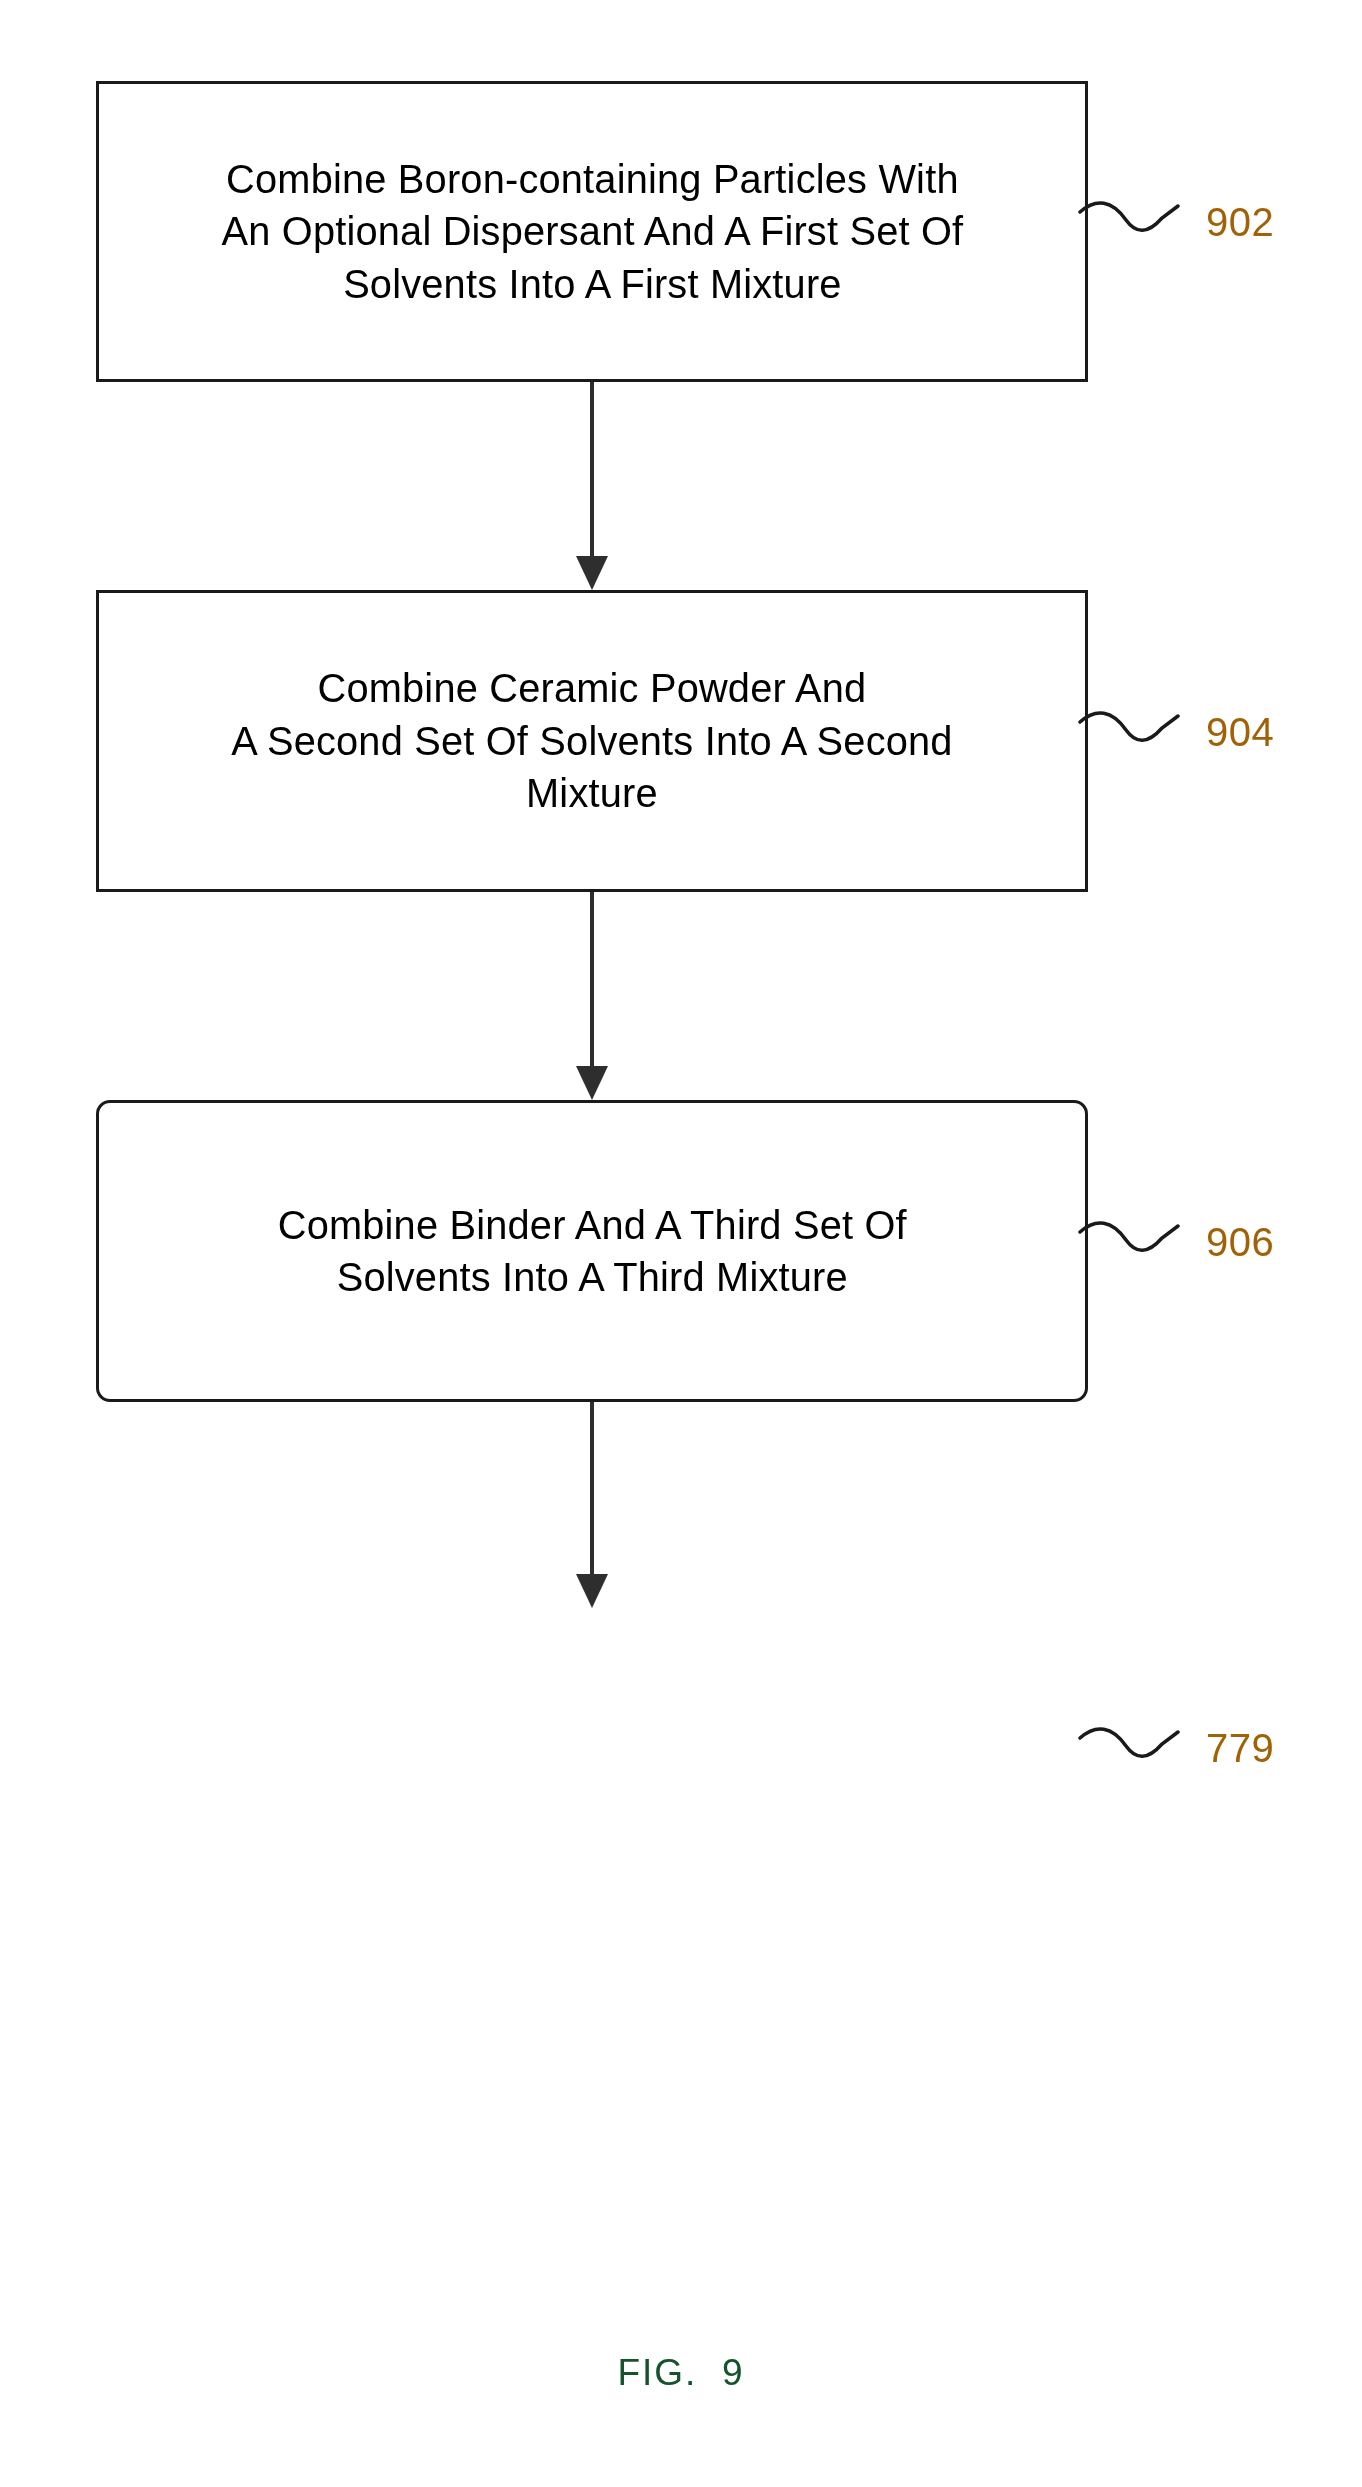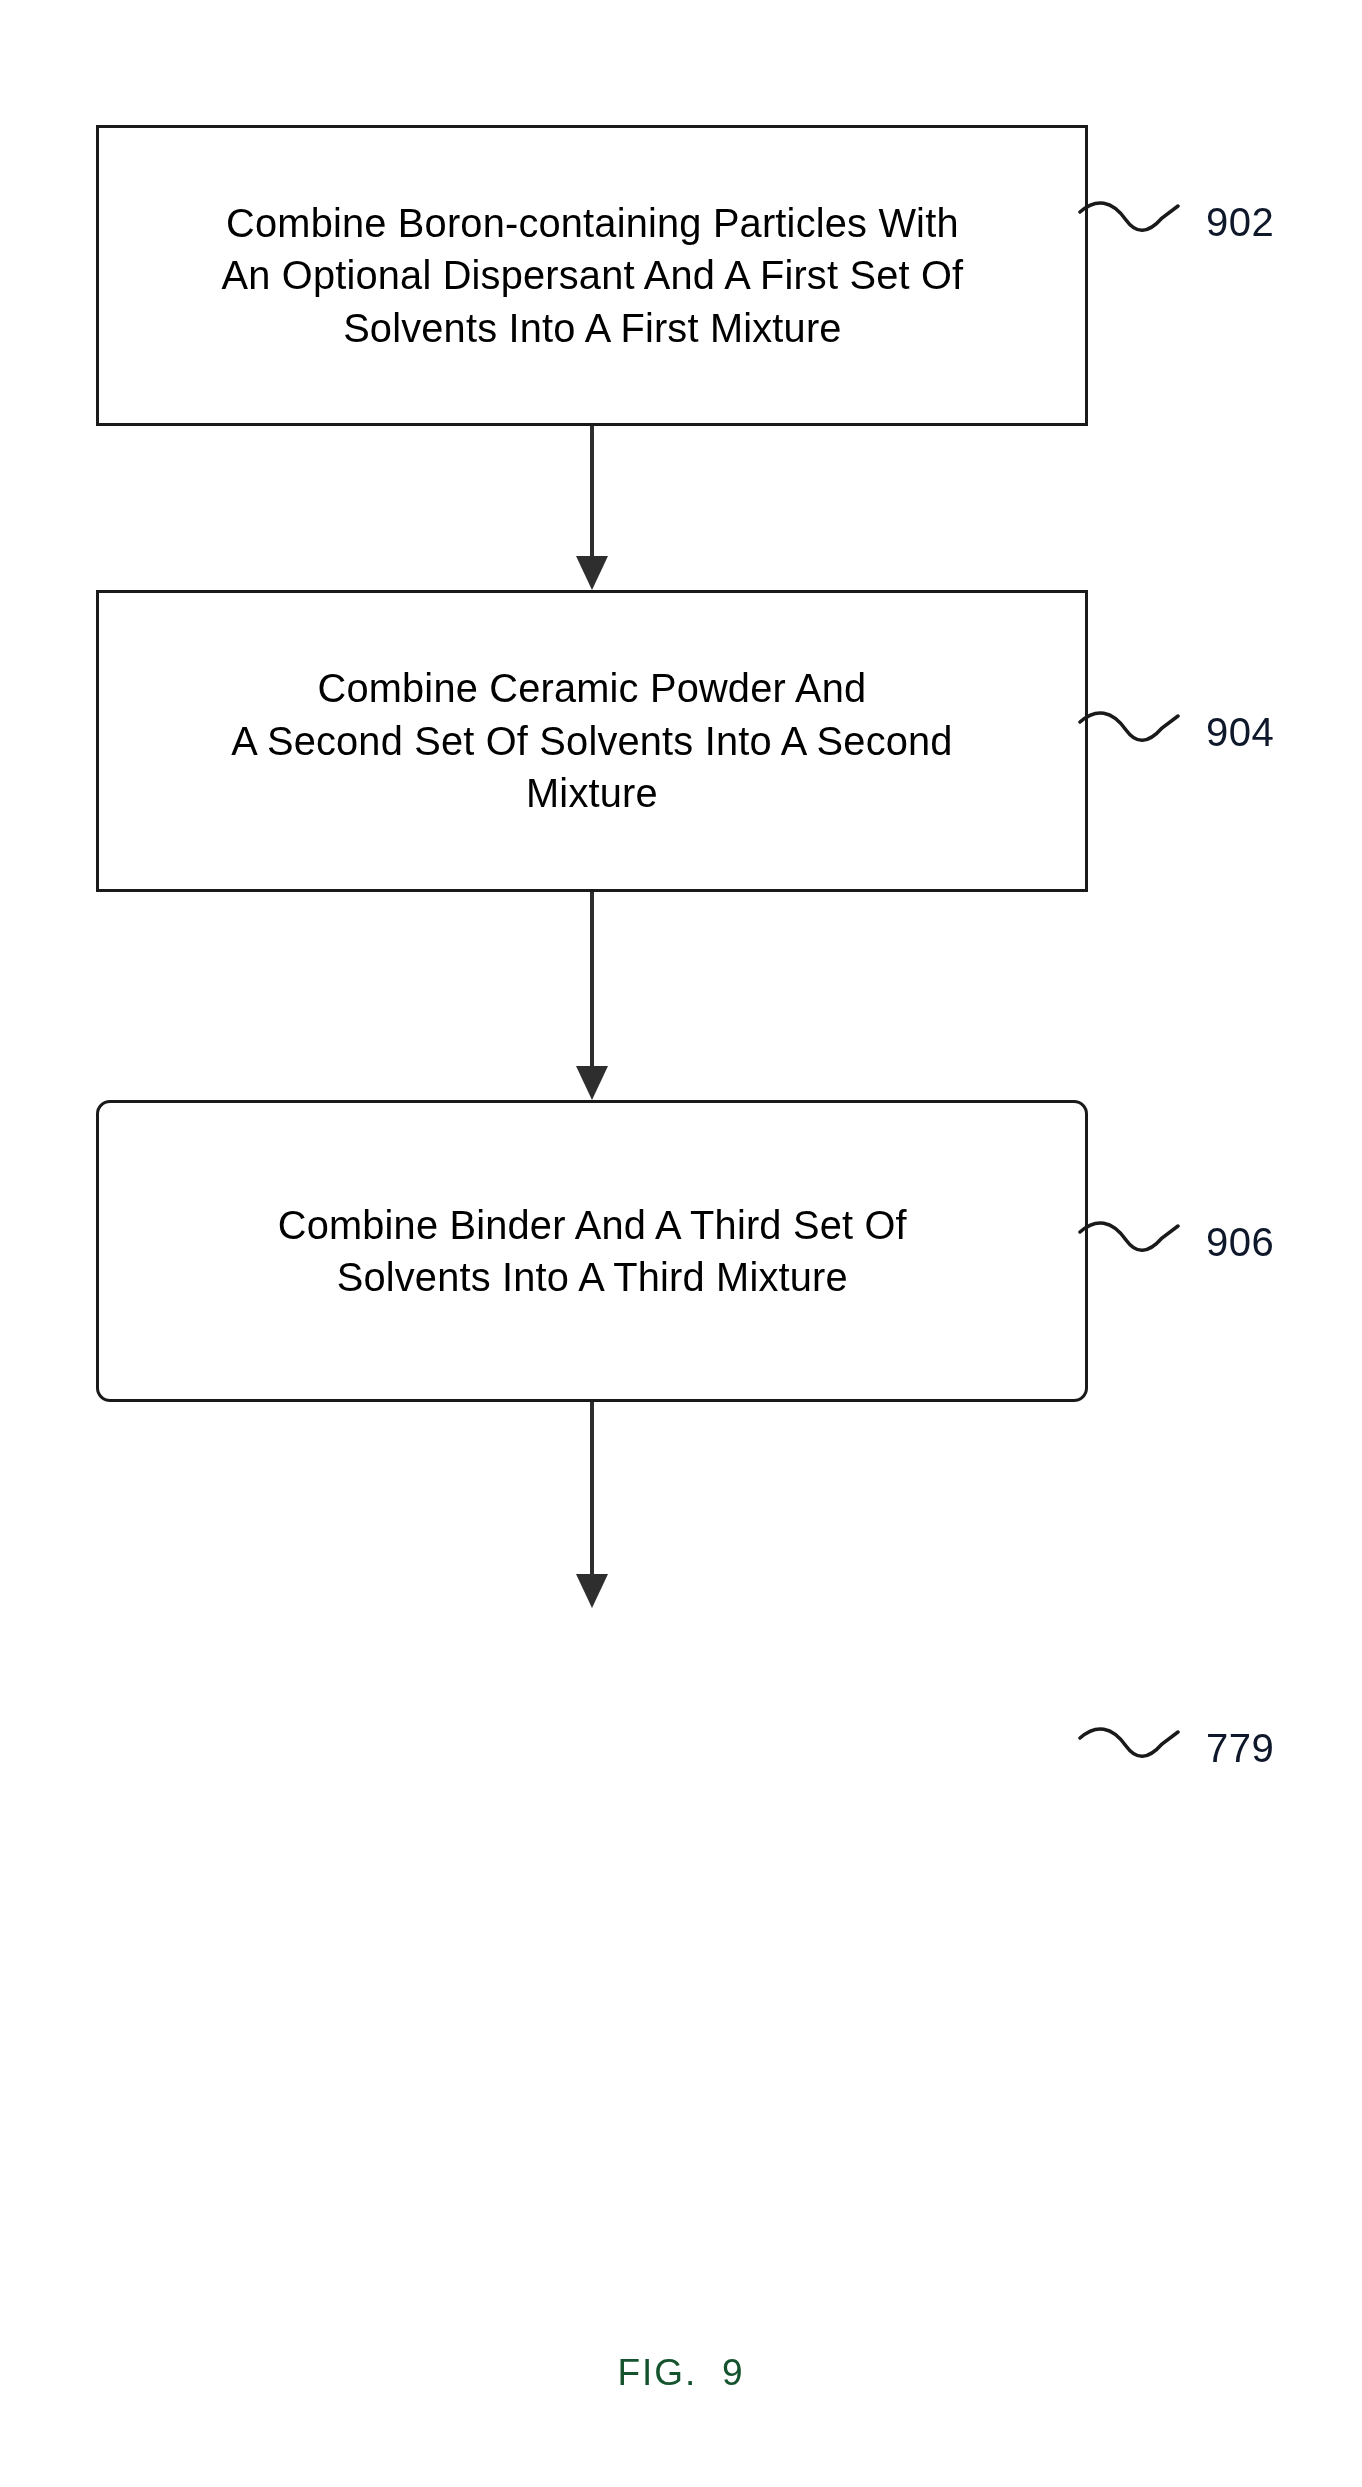--- a/index.html
+++ b/index.html
@@ -55,21 +55,21 @@
   
   .ref-group {
     position: absolute;
     display: flex;
     align-items: center;
   }
   .ref-leader {
     display: block;
   }
   .ref-label {
-    color: #0f172a;
+    color: #a16207;
     font-family: "Liberation Sans", sans-serif;
     font-size: 40px;
     line-height: 1;
     letter-spacing: 0.5px;
     margin-left: 10px;
     white-space: nowrap;
   }
 
   
   #figure-caption {
@@ -101,21 +101,21 @@
       <line x1="592" y1="892" x2="592" y2="1078" stroke="#2e2e2e" stroke-width="4"></line>
       <polygon points="592,1100 576,1066 608,1066" fill="#2e2e2e"></polygon>
     </g>
 
     <g>
       <line x1="592" y1="1402" x2="592" y2="1586" stroke="#2e2e2e" stroke-width="4"></line>
       <polygon points="592,1608 576,1574 608,1574" fill="#2e2e2e"></polygon>
     </g>
   </svg>
 
-  <div class="flow-box" style="left:96px; top:81px; width:992px; height:301px;margin-top:44px;">
+  <div class="flow-box" style="left:96px; top:81px; width:992px; height:301px;">
     <div class="flow-box-text">Combine Boron-containing Particles With
 An Optional Dispersant And A First Set Of
 Solvents Into A First Mixture</div>
   </div>
   <div class="ref-group" style="left:1078px; top:192px;">
     <svg class="ref-leader" width="118" height="60" viewBox="0 0 118 60" xmlns="http://www.w3.org/2000/svg">
       <path d="M2 20 C 18 6, 34 8, 48 28 C 58 42, 70 42, 84 26 L 100 14" fill="none" stroke="#1a1a1a" stroke-width="3.5" stroke-linecap="round"></path>
     </svg>
     <span class="ref-label">902</span>
   </div>

